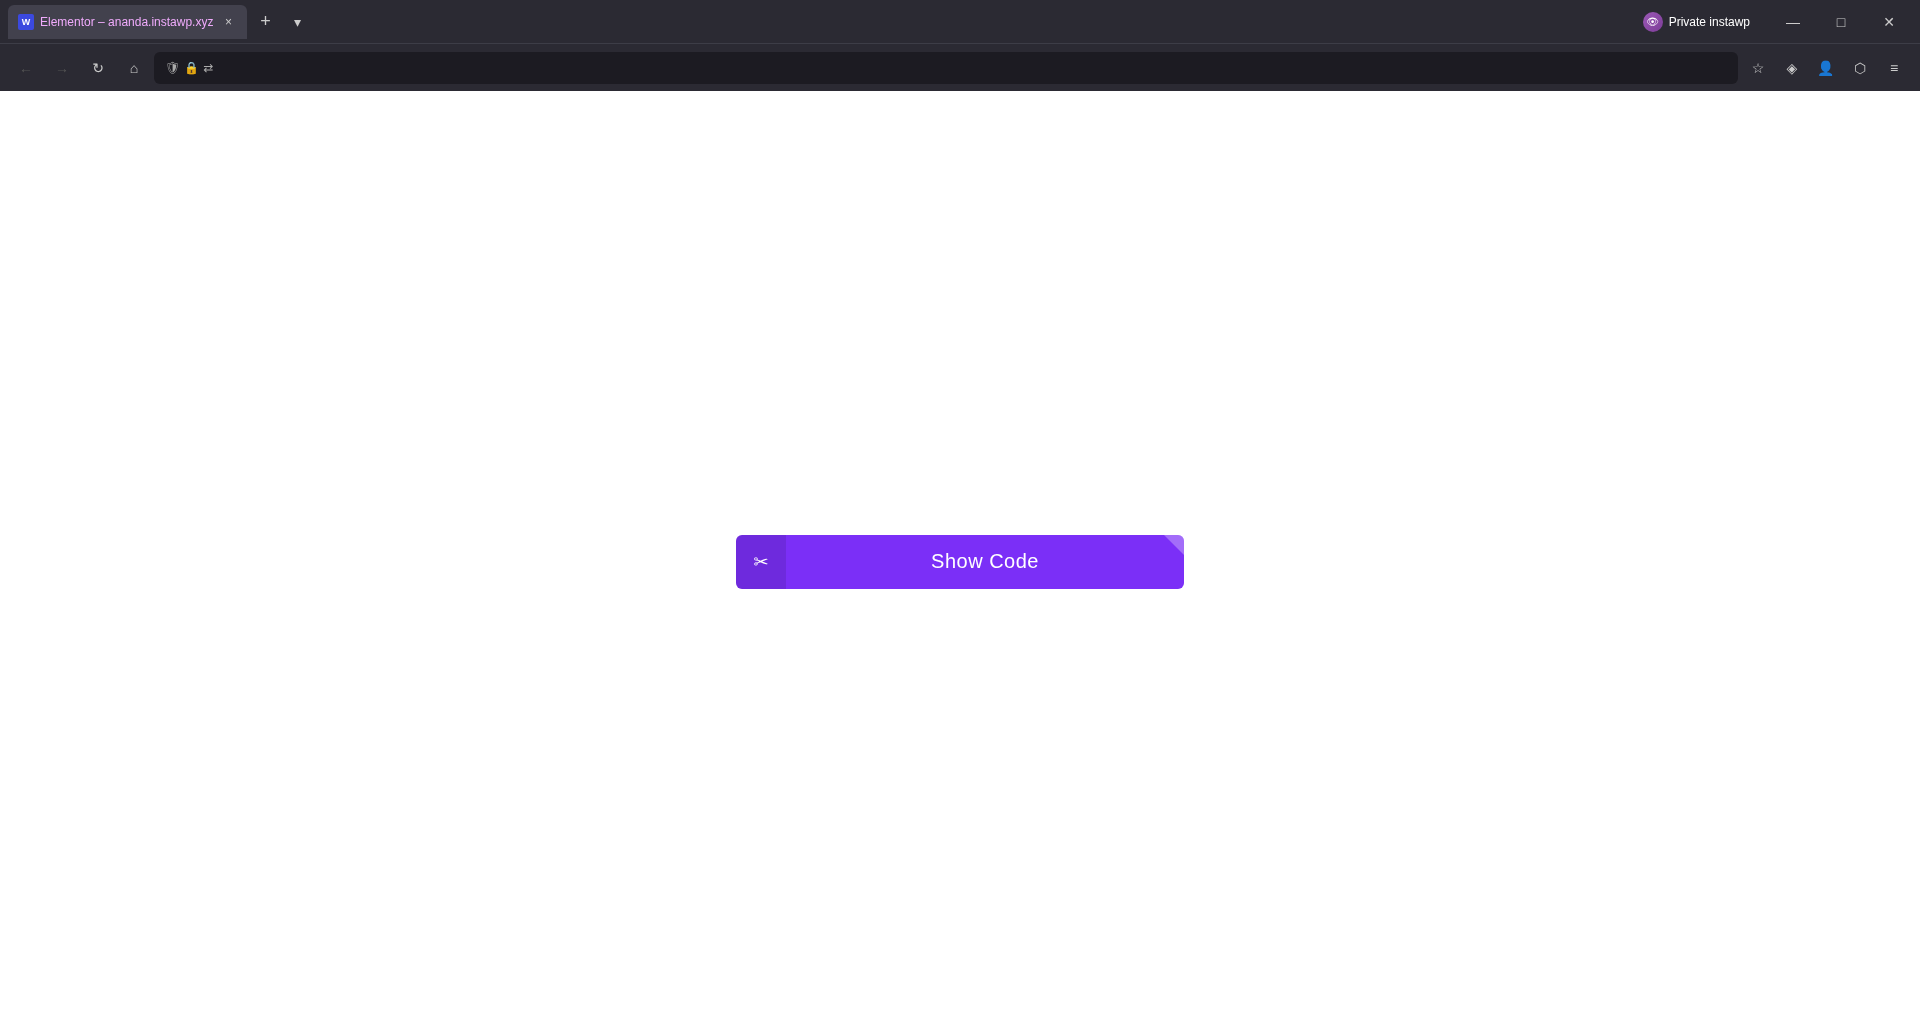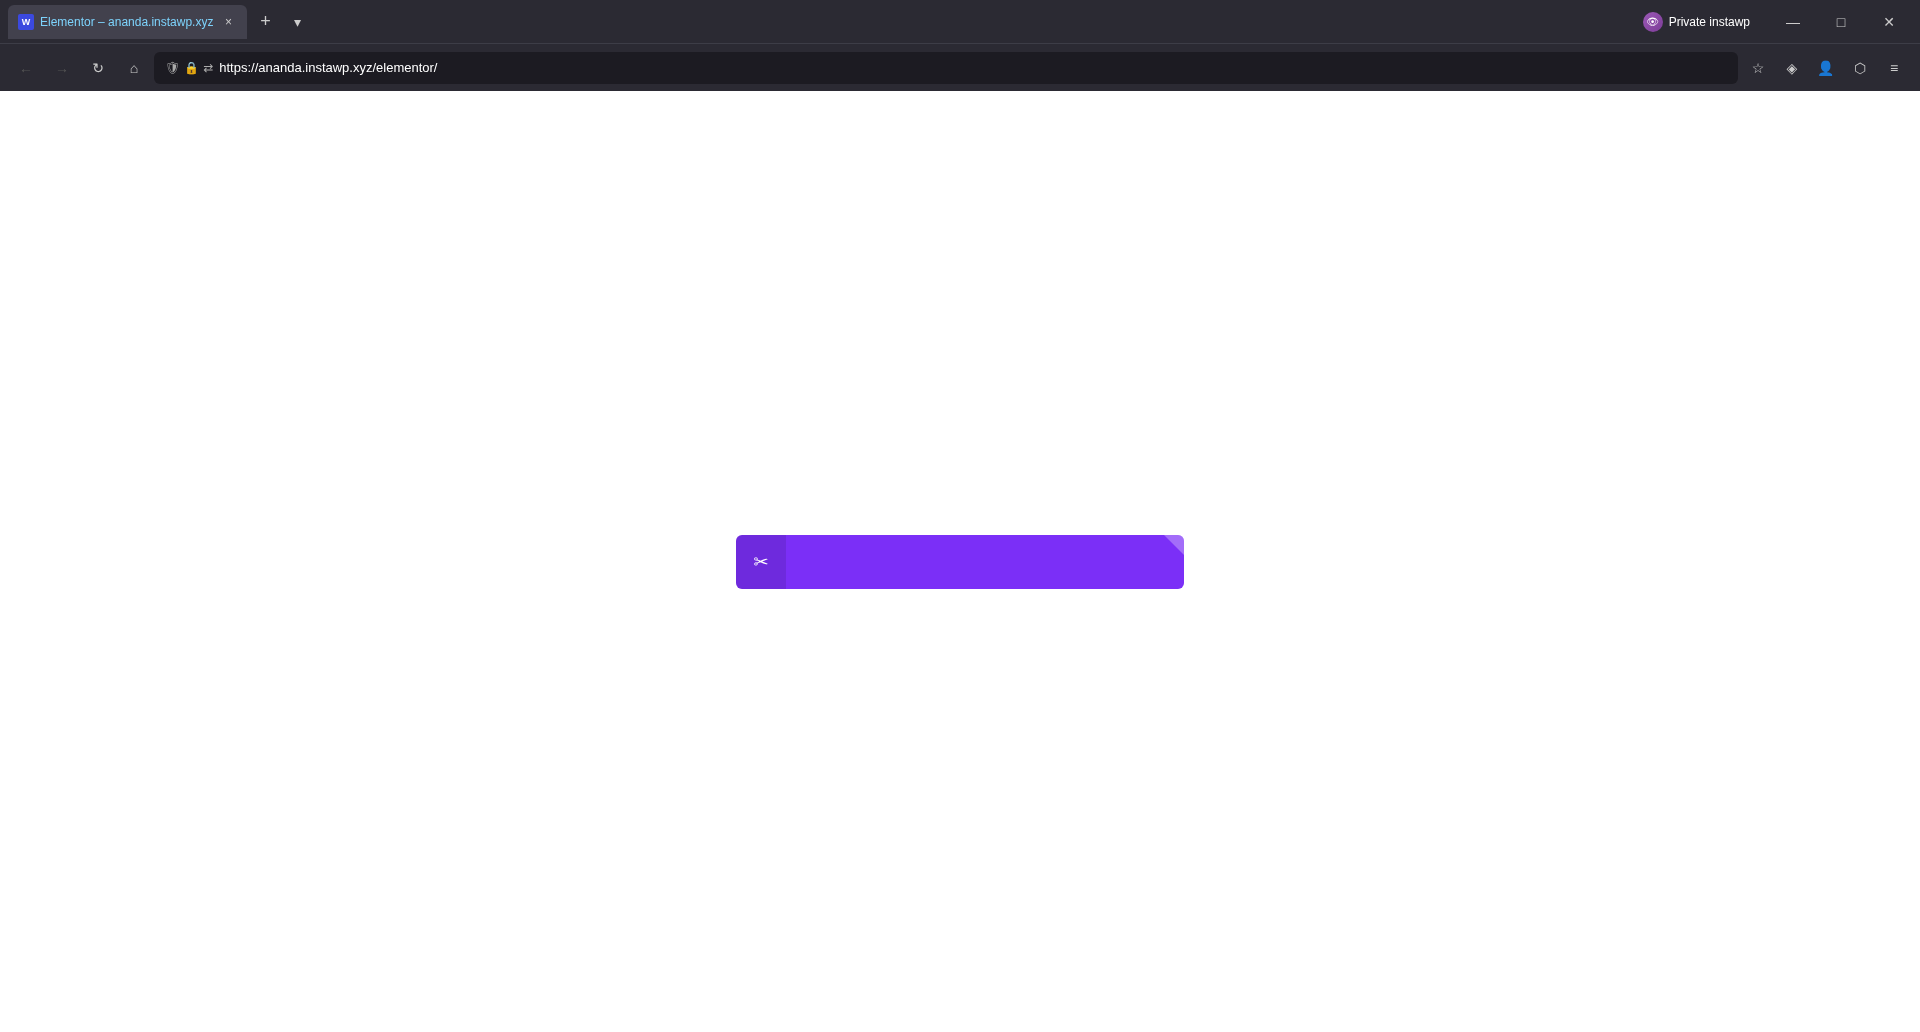--- a/index.html
+++ b/index.html
@@ -59,21 +59,21 @@
       font-weight: bold;
       flex-shrink: 0;
     }
 
     .tab-title {
       flex: 1;
       white-space: nowrap;
       overflow: hidden;
       text-overflow: ellipsis;
       font-size: 12px;
-      color: #7dd3fc;
+      color: #f0abfc;
     }
 
     .tab-close {
       width: 18px;
       height: 18px;
       border-radius: 50%;
       display: flex;
       align-items: center;
       justify-content: center;
       cursor: pointer;
@@ -338,21 +338,20 @@
     <div class="nav-btn">
       <span>⌂</span>
     </div>
 
     <div class="address-bar">
       <div class="security-icon">
         <span>🛡</span>
         <span>🔒</span>
         <span>⇄</span>
       </div>
-      <span class="url-text">https://ananda.instawp.xyz/elementor/</span>
     </div>
 
     <div class="nav-right-icons">
       <div class="nav-icon-btn">
         <span>☆</span>
       </div>
       <div class="nav-icon-btn">
         <span>◈</span>
       </div>
       <div class="nav-icon-btn">
@@ -365,16 +364,17 @@
         <span>≡</span>
       </div>
     </div>
   </div>
 
   <div class="page-content">
     <div class="show-code-btn">
       <div class="show-code-icon">
         <span>✂</span>
       </div>
+      <span class="show-code-label">Show Code</span>
     </div>
   </div>
 
 </div>
 
 </body></html>

